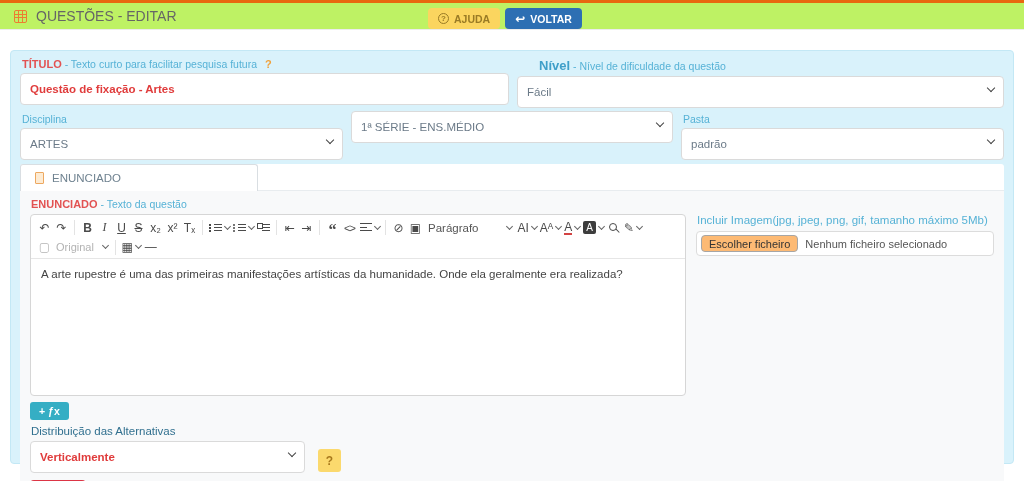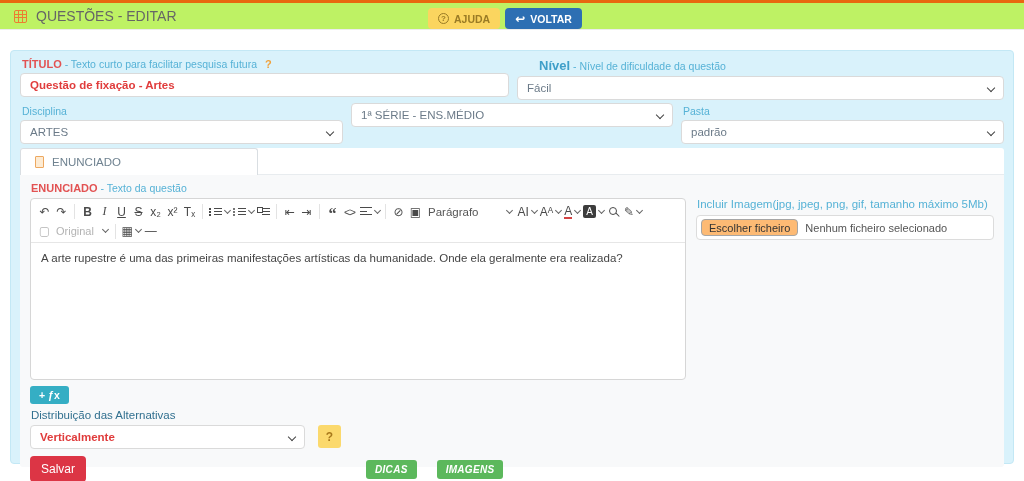--- a/index.html
+++ b/index.html
@@ -29,21 +29,21 @@
   .back-arrow { font-size:12px; line-height:1; }
 
   
   .panel { margin:20px 10px 0; background:#d9f2fb; border:1px solid #c3e8f5; border-radius:4px;
     padding:5px 9px 8px; height:414px; }
   .frow { display:flex; gap:8px; margin-bottom:3px; }
   .flabel { font-size:10.5px; color:#56b2d6; margin:2px 0 3px 2px; white-space:nowrap; }
   .lred { color:#e25252; font-weight:bold; font-size:11px; }
   .lblue { color:#3f9fc9; font-weight:bold; font-size:13px;padding-left:20px; }
   .helpq { color:#f0a23c; font-weight:bold; margin-left:5px; font-size:11px; }
-  .control { background:#fff; border:1px solid #dadada; border-radius:4px; height:24px;
+  .control { background:#fff; border:1px solid #dadada; border-radius:4px; height:32px;
     display:flex; align-items:center; padding:0 9px; font-size:11.5px; color:#6b7a88;
     position:relative; white-space:nowrap; overflow:hidden; }
   .select::after { content:""; position:absolute; right:9px; top:8px; width:5px; height:5px;
     border-right:1.4px solid #444; border-bottom:1.4px solid #444; transform:rotate(45deg); }
   .val-red { color:#e03c3c; font-weight:bold; }
   .w-titulo { width:489px; } .w-tipo { width:231px; } .w-nivel { flex:1; }
   .w-disc { width:323px; } .w-serie { width:322px; } .w-pasta { flex:1; }
 
   
   .tabstrip { margin-top:4px; background:#fff; border-bottom:1px solid #e8ecef;

